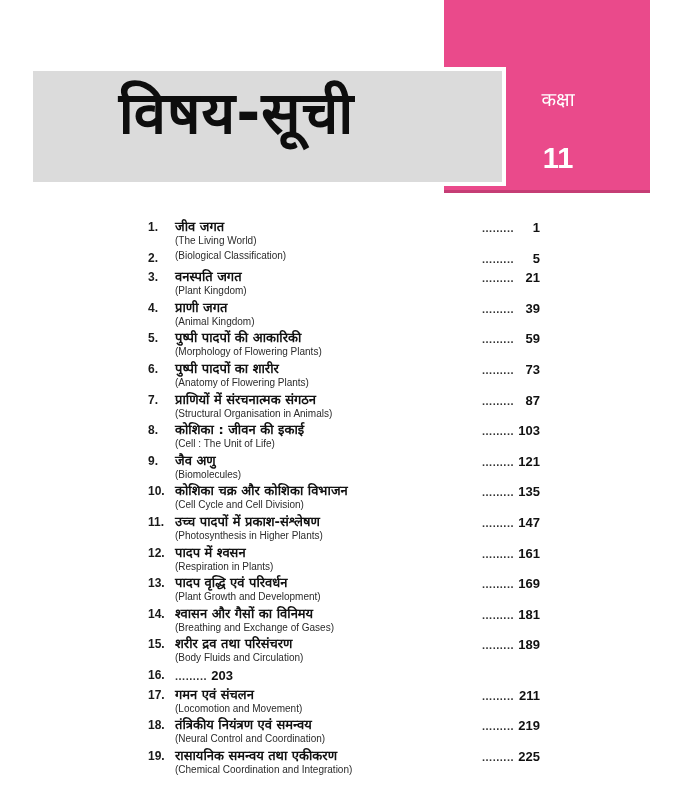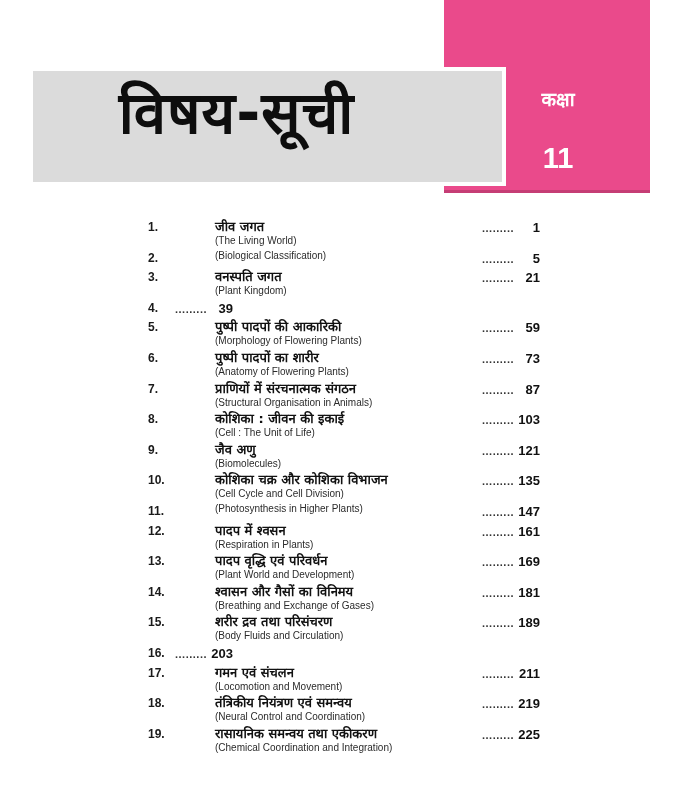--- a/index.html
+++ b/index.html
@@ -23,21 +23,21 @@
   .class-label-block {
     position: absolute;
     left: 502px; top: 88px;
     width: 112px;
     text-align: center;
     color: #ffffff;
     z-index: 3;
   }
   .class-word {
     font-size: 19px;
-    font-weight: bold;
+    font-weight: normal;
     line-height: 1.25;
     display: block;
     text-align: center;
   }
   .class-number {
     font-size: 29px;
     font-weight: bold;
     line-height: 1.0;
     display: block;
     font-family: "Liberation Sans", sans-serif;
@@ -78,21 +78,21 @@
   }
   .item-number {
     width: 27px;
     flex: 0 0 27px;
     font-size: 12px;
     font-weight: bold;
     color: #1a1a1a;
     line-height: 16px;
     font-family: "Liberation Sans", sans-serif;
   }
-  .item-titles { flex: 1 1 auto; min-width: 0; margin-left: 40px; }
+  .item-titles { flex: 1 1 auto; min-width: 0; }
   .item-title-hindi {
     font-size: 13px;
     font-weight: bold;
     color: #111111;
     line-height: 16px;
     white-space: nowrap;
   }
   .item-title-english {
     font-family: "Liberation Sans", sans-serif;
     font-size: 10px;
@@ -167,20 +167,24 @@
       <div class="item-title-english">(Plant Kingdom)</div>
     </div>
     <div class="item-page">
       <span class="leader-dots">.........</span>
       <span class="page-number">21</span>
     </div>
   </div>
 
   <div class="toc-row">
     <span class="item-number">4.</span>
+    <div class="item-titles">
+      <div class="item-title-hindi">प्राणी जगत</div>
+      <div class="item-title-english">(Animal Kingdom)</div>
+    </div>
     <div class="item-page">
       <span class="leader-dots">.........</span>
       <span class="page-number">39</span>
     </div>
   </div>
 
   <div class="toc-row">
     <span class="item-number">5.</span>
     <div class="item-titles">
       <div class="item-title-hindi">पुष्पी पादपों की आकारिकी</div>
@@ -248,20 +252,21 @@
     </div>
     <div class="item-page">
       <span class="leader-dots">.........</span>
       <span class="page-number">135</span>
     </div>
   </div>
 
   <div class="toc-row">
     <span class="item-number">11.</span>
     <div class="item-titles">
+      <div class="item-title-hindi">उच्च पादपों में प्रकाश-संश्लेषण</div>
       <div class="item-title-english">(Photosynthesis in Higher Plants)</div>
     </div>
     <div class="item-page">
       <span class="leader-dots">.........</span>
       <span class="page-number">147</span>
     </div>
   </div>
 
   <div class="toc-row">
     <span class="item-number">12.</span>
@@ -272,21 +277,21 @@
     <div class="item-page">
       <span class="leader-dots">.........</span>
       <span class="page-number">161</span>
     </div>
   </div>
 
   <div class="toc-row">
     <span class="item-number">13.</span>
     <div class="item-titles">
       <div class="item-title-hindi">पादप वृद्धि एवं परिवर्धन</div>
-      <div class="item-title-english">(Plant World and Development)</div>
+      <div class="item-title-english">(Plant Growth and Development)</div>
     </div>
     <div class="item-page">
       <span class="leader-dots">.........</span>
       <span class="page-number">169</span>
     </div>
   </div>
 
   <div class="toc-row">
     <span class="item-number">14.</span>
     <div class="item-titles">

